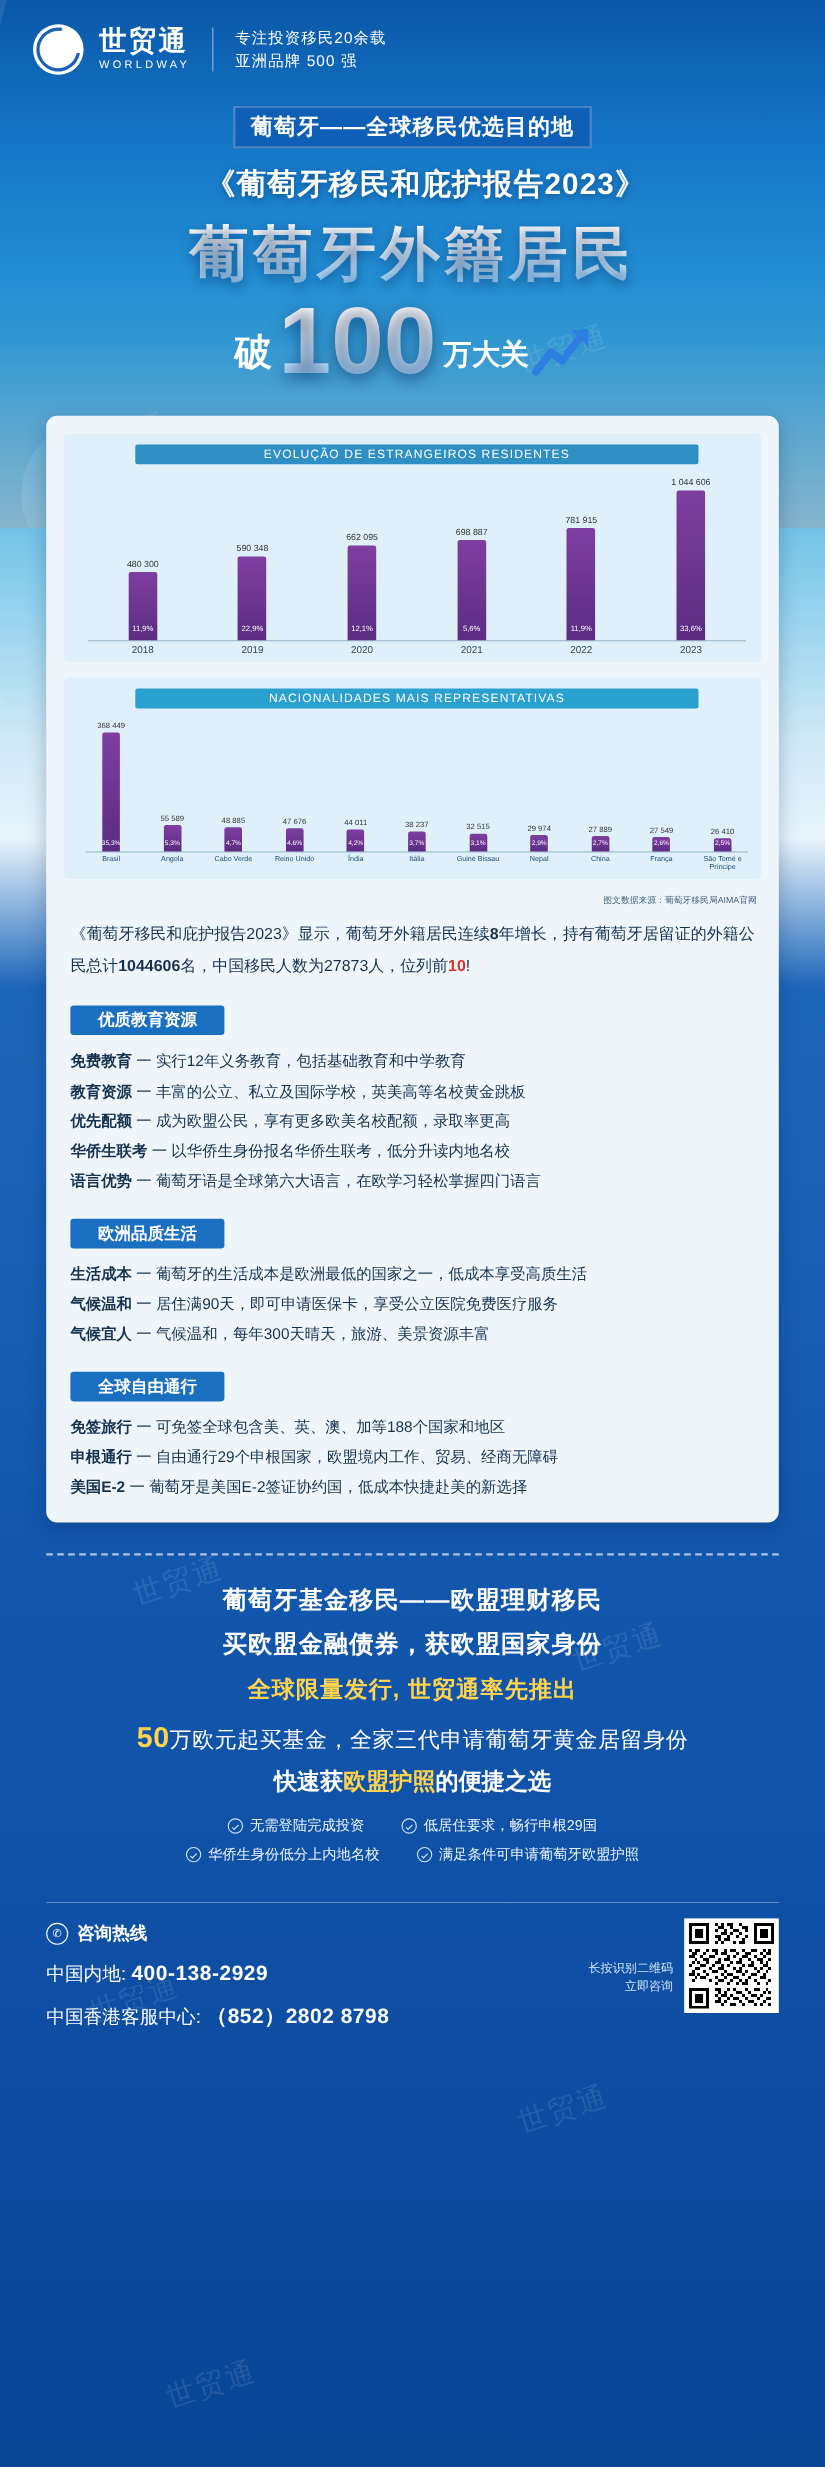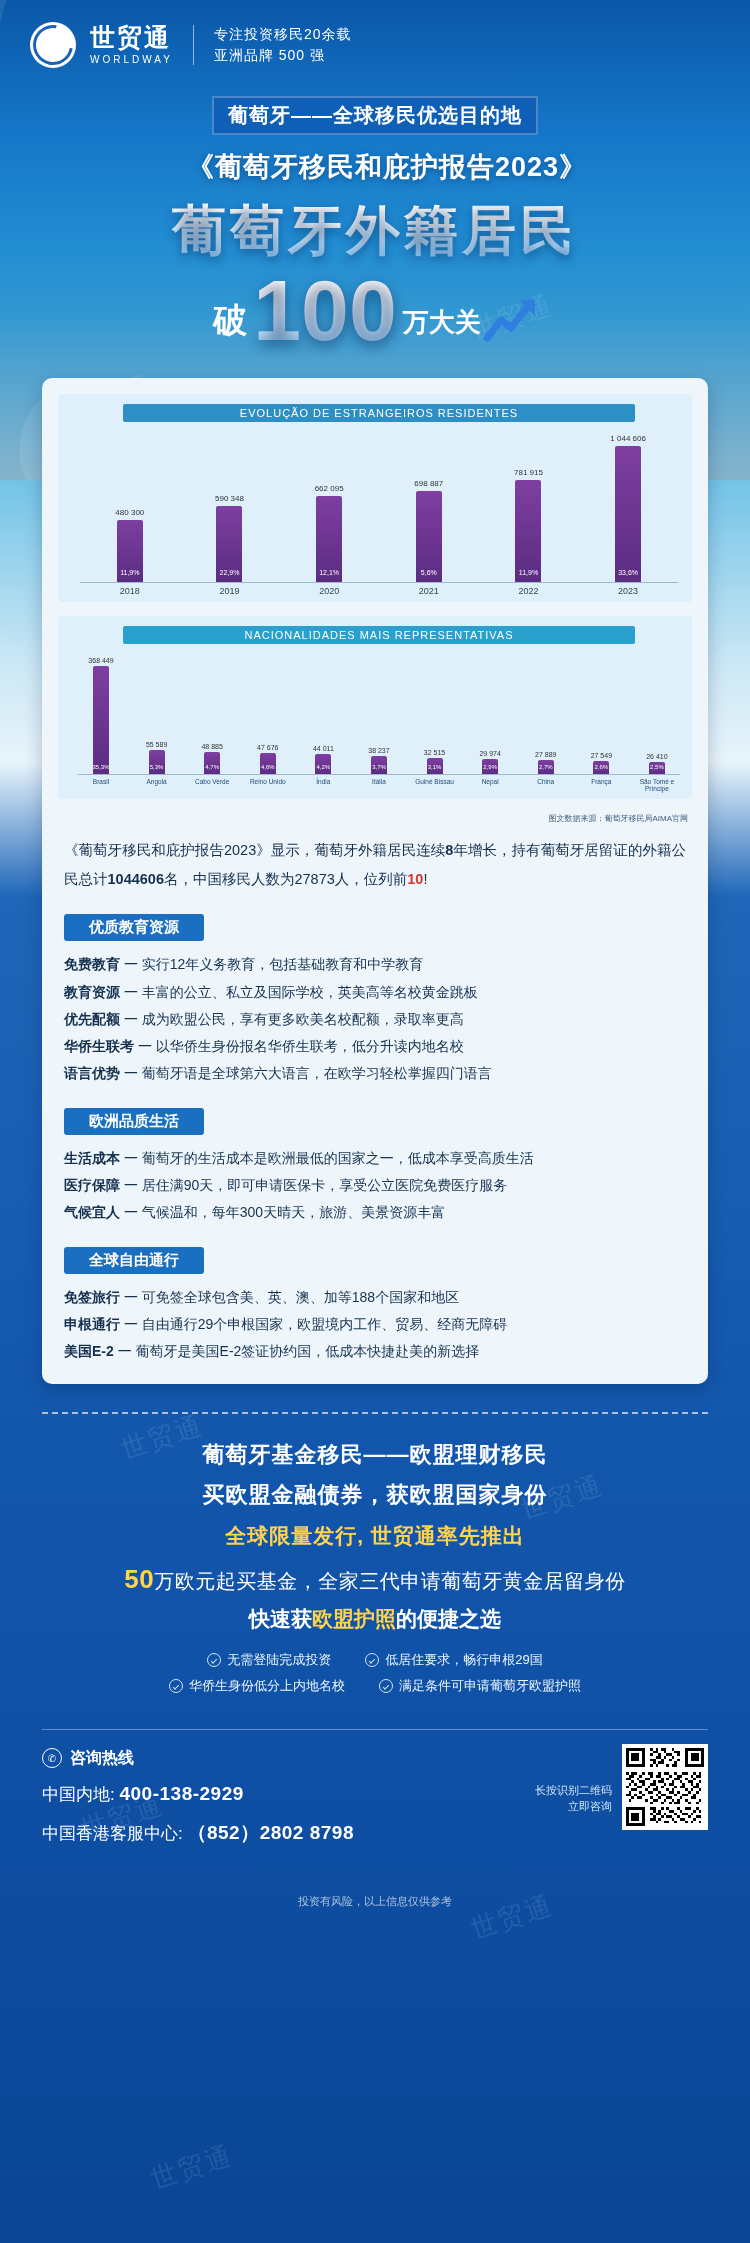--- a/index.html
+++ b/index.html
@@ -371,21 +371,21 @@
       <div class="ln"><span class="k">教育资源</span> <span>一 丰富的公立、私立及国际学校，英美高等名校黄金跳板</span></div>
       <div class="ln"><span class="k">优先配额</span> <span>一 成为欧盟公民，享有更多欧美名校配额，录取率更高</span></div>
       <div class="ln"><span class="k">华侨生联考</span> <span>一 以华侨生身份报名华侨生联考，低分升读内地名校</span></div>
       <div class="ln"><span class="k">语言优势</span> <span>一 葡萄牙语是全球第六大语言，在欧学习轻松掌握四门语言</span></div>
     </div>
 
     
     <div class="sec-h">欧洲品质生活</div>
     <div class="sec-body">
       <div class="ln"><span class="k">生活成本</span> <span>一 葡萄牙的生活成本是欧洲最低的国家之一，低成本享受高质生活</span></div>
-      <div class="ln"><span class="k">医疗保障</span> <span>一 居住满90天，即可申请医保卡，享受公立医院免费医疗服务</span></div>
+      <div class="ln"><span class="k">气候温和</span> <span>一 居住满90天，即可申请医保卡，享受公立医院免费医疗服务</span></div>
       <div class="ln"><span class="k">气候宜人</span> <span>一 气候温和，每年300天晴天，旅游、美景资源丰富</span></div>
     </div>
 
     
     <div class="sec-h">全球自由通行</div>
     <div class="sec-body">
       <div class="ln"><span class="k">免签旅行</span> <span>一 可免签全球包含美、英、澳、加等188个国家和地区</span></div>
       <div class="ln"><span class="k">申根通行</span> <span>一 自由通行29个申根国家，欧盟境内工作、贸易、经商无障碍</span></div>
       <div class="ln"><span class="k">美国E-2</span> <span>一 葡萄牙是美国E-2签证协约国，低成本快捷赴美的新选择</span></div>
     </div>
@@ -612,14 +612,13 @@
               <rect x="18" y="27" width="1" height="1"></rect>
               <rect x="22" y="27" width="1" height="1"></rect>
               <rect x="24" y="27" width="1" height="1"></rect>
               <rect x="27" y="27" width="1" height="1"></rect>
           </g>
         </svg>
       </div>
     </div>
   </div>
 
-  <div class="foot">投资有风险，以上信息仅供参考</div>
 </div>
 
 </body></html>

